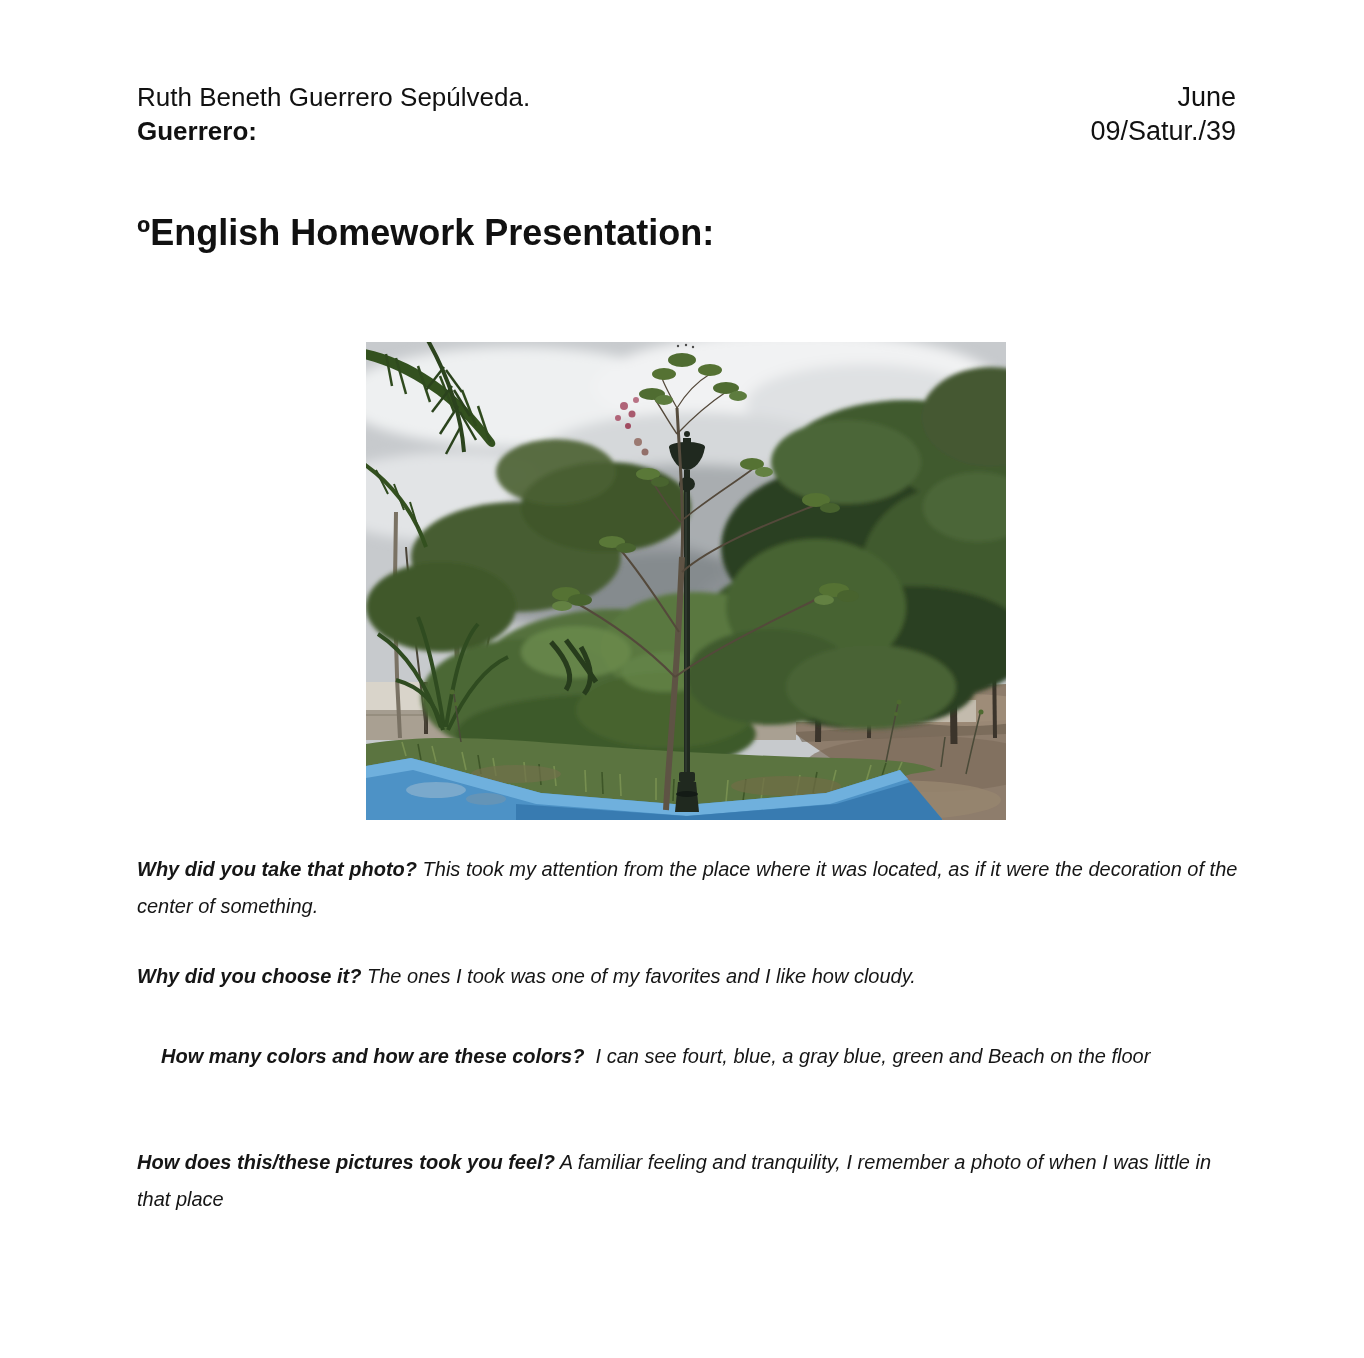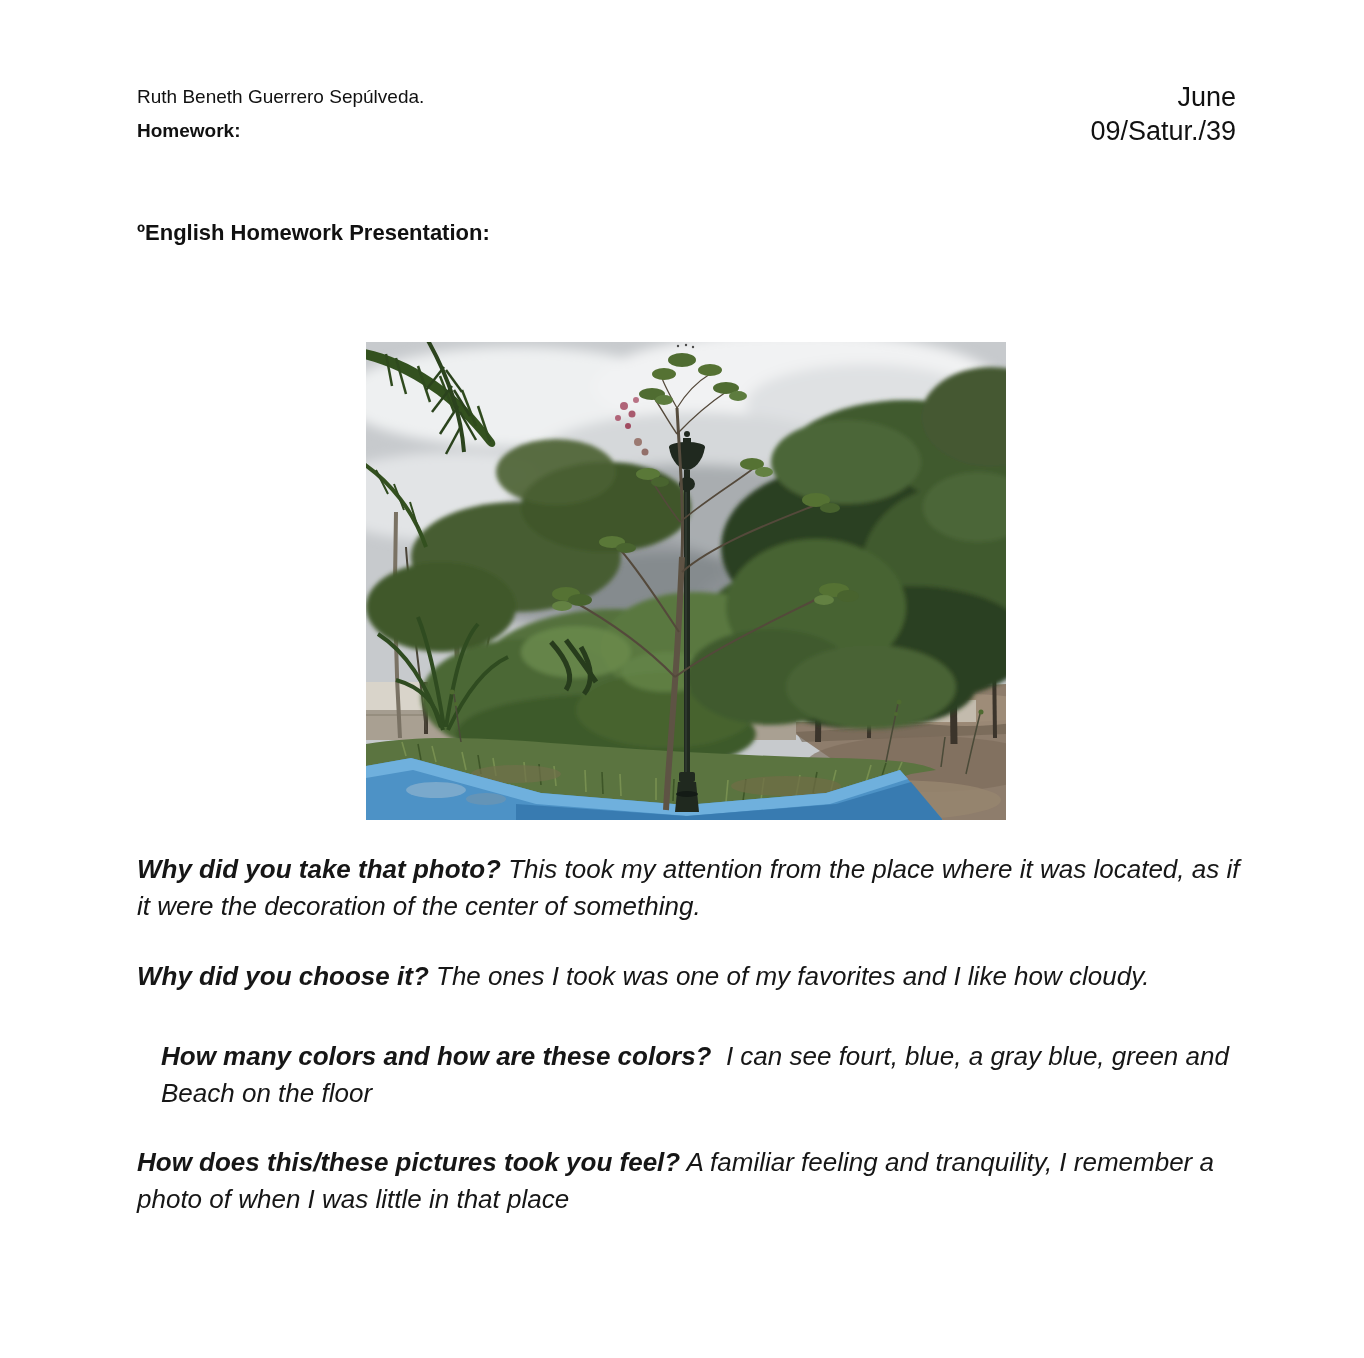--- a/index.html
+++ b/index.html
@@ -9,60 +9,60 @@
     background: #ffffff;
     font-family: "Liberation Sans", "DejaVu Sans", sans-serif;
     color: #111111;
     position: relative;
     overflow: hidden;
   }
   .page { position: absolute; inset: 0; background: #ffffff; }
 
   .header-left {
     position: absolute; left: 137px; top: 80px;
-    font-size: 19px; line-height: 34px; font-style: normal;
+    font-size: 26px; line-height: 34px; font-style: normal;
   }
   .subject-line { font-weight: 700; }
 
   .header-right {
     position: absolute; top: 80px; right: 128px;
     text-align: right; font-size: 27px; line-height: 34px;
   }
 
   .doc-title {
     position: absolute; left: 137px; top: 216px;
-    margin: 0; font-size: 22px; font-weight: 700; line-height: 34px;
+    margin: 0; font-size: 36px; font-weight: 700; line-height: 34px;
   }
 
   .photo-figure {
     position: absolute; left: 366px; top: 342px;
     width: 640px; height: 478px; margin: 0; padding: 0;
     overflow: hidden;
   }
   .photo-figure svg { display: block; width: 100%; height: 100%; }
 
   .qa {
     position: absolute; left: 137px; width: 1103px; margin: 0;
-    font-size: 26px; line-height: 37px; font-style: italic; color: #161616;
+    font-size: 20px; line-height: 37px; font-style: italic; color: #161616;
   }
   .qa .question { font-weight: 700; font-style: italic; }
   .qa .answer { font-style: italic; white-space: pre-wrap; }
   .qa-1 { top: 851px; }
   .qa-2 { top: 958px; }
   .qa-3 { top: 1038px; margin-left: 24px; }
   .qa-4 { top: 1144px; }
 </style>
 </head>
 <body>
 
 <div class="page">
 
   <div class="header-left">
     <div>Ruth Beneth Guerrero Sepúlveda.</div>
-    <div class="subject-line">Homework:</div>
+    <div class="subject-line">Guerrero:</div>
   </div>
 
   <div class="header-right">
     <div>June</div>
     <div>09/Satur./39</div>
   </div>
 
   <h1 class="doc-title">ºEnglish Homework Presentation:</h1>
 
   <figure class="photo-figure">

